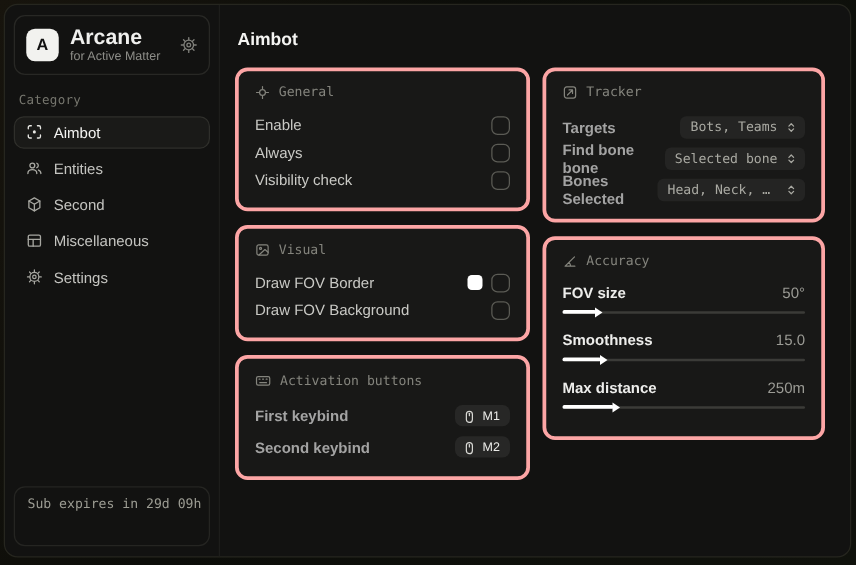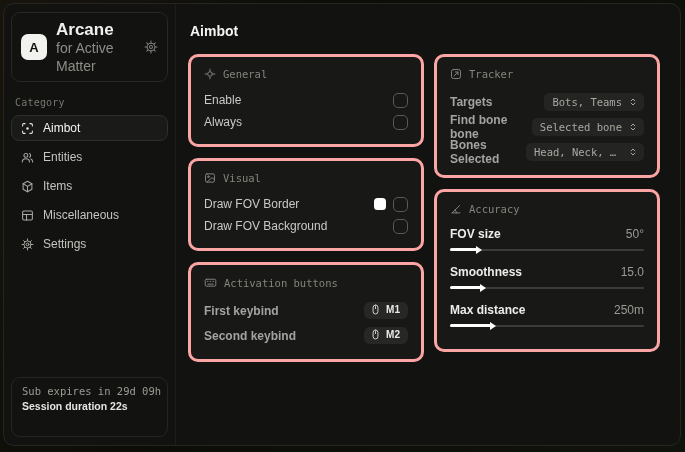--- a/index.html
+++ b/index.html
@@ -23,21 +23,21 @@
     border:1px solid #282825; border-radius:9px; padding:6px 9px;
     display:flex; align-items:center; gap:9px; flex:0 0 auto;
   }
   .logo {
     width:26px; height:26px; background:#f2f2ef; border-radius:7px;
     display:flex; align-items:center; justify-content:center;
     color:#111; font-weight:700; font-size:13px; flex:0 0 auto;
   }
   .app-text { flex:1 1 auto; line-height:1.25; }
   .app-name { font-size:17px; font-weight:700; color:#f0f0ee; }
-  .app-subtitle { font-size:14px; color:#8d8d88; }
+  .app-subtitle { font-size:10px; color:#8d8d88; }
   .header-gear { color:#80807b; display:flex; }
   .category-label {
     font-family:"DejaVu Sans Mono", monospace;
     font-size:10px; color:#76766e; margin:15px 4px 7px 4px; letter-spacing:.2px;
   }
   .nav { display:flex; flex-direction:column; gap:3px; }
   .nav-item {
     display:flex; align-items:center; gap:9px; height:26px; padding:0 9px;
     border-radius:8px; font-size:12px; color:#c4c4c0; border:1px solid transparent;
     cursor:default;
@@ -77,23 +77,23 @@
   }
   .row.tall { height:25px; }
   .row .bold { font-weight:700; color:#a3a3a3; }
   .row-right { display:flex; align-items:center; gap:7px; }
   .checkbox {
     width:15px; height:15px; border:1.5px solid #5b5b55; border-radius:5px;
     background:transparent; flex:0 0 auto;
   }
   .swatch { width:12px; height:12px; border-radius:3.5px; flex:0 0 auto; }
   .keycap {
-    display:flex; align-items:flex-start; gap:5px; background:#272726;
+    display:flex; align-items:flex-end; gap:5px; background:#272726;
     border-radius:6px; padding:2px 8px 2px 6px; height:17px;
-    font-size:10px; font-weight:700; color:#eaeae7;
+    font-size:10px; font-weight:400; color:#eaeae7;
   }
   .keycap .icn { display:flex; color:#d9d9d5; }
   .select-btn {
     display:flex; align-items:center; gap:6px; background:#242423;
     border-radius:5px; padding:2px 6px 2px 8px; height:18px; max-width:142px;
     font-family:"DejaVu Sans Mono", monospace; font-size:10.5px; color:#a9a9a2;text-align:center;
   }
   .select-btn .val { white-space:nowrap; overflow:hidden; text-overflow:ellipsis; }
   .select-btn .icn { display:flex; color:#a9a9a2; flex:0 0 auto; }
   .slider-group { margin-bottom:4px; }
@@ -164,21 +164,21 @@
         </span>
         <span>Entities</span>
       </div>
       <div class="nav-item">
         <span class="icn">
           <svg width="13" height="13" viewBox="0 0 16 16" fill="none" stroke="currentColor" stroke-width="1.3" stroke-linecap="round" stroke-linejoin="round">
             <path d="M8 1.6l5.4 3.1v6.6L8 14.4l-5.4-3.1V4.7z"></path>
             <path d="M2.6 4.7L8 7.9l5.4-3.2M8 7.9v6.5"></path>
           </svg>
         </span>
-        <span>Items</span>
+        <span>Second</span>
       </div>
       <div class="nav-item">
         <span class="icn">
           <svg width="13" height="13" viewBox="0 0 16 16" fill="none" stroke="currentColor" stroke-width="1.3" stroke-linecap="round" stroke-linejoin="round">
             <rect x="2" y="2.5" width="12" height="11" rx="1.5"></rect>
             <path d="M2 6.8h12M6.8 6.8v6.7"></path>
           </svg>
         </span>
         <span>Miscellaneous</span>
       </div>
@@ -191,21 +191,20 @@
           </svg>
         </span>
         <span>Settings</span>
       </div>
     </div>
 
     <div class="sidebar-spacer"></div>
 
     <div class="session-box">
       <div class="session-line1">Sub expires in 29d 09h</div>
-      <div class="session-line2">Session duration 22s</div>
     </div>
   </div>
 
   <div class="main">
     <div class="page-title">Aimbot</div>
 
     <div class="columns">
 
       <div class="col-left">
 
@@ -218,20 +217,24 @@
               </svg>
             </span>
             <span>General</span>
           </div>
           <div class="row">
             <span>Enable</span>
             <span class="checkbox"></span>
           </div>
           <div class="row">
             <span>Always</span>
+            <span class="checkbox"></span>
+          </div>
+          <div class="row">
+            <span>Visibility check</span>
             <span class="checkbox"></span>
           </div>
         </div>
 
         <div class="card">
           <div class="card-head">
             <span class="icn">
               <svg width="12" height="12" viewBox="0 0 16 16" fill="none" stroke="currentColor" stroke-width="1.3" stroke-linecap="round" stroke-linejoin="round">
                 <rect x="2" y="2.5" width="12" height="11" rx="2"></rect>
                 <circle cx="5.9" cy="6.3" r="1.1"></circle>

